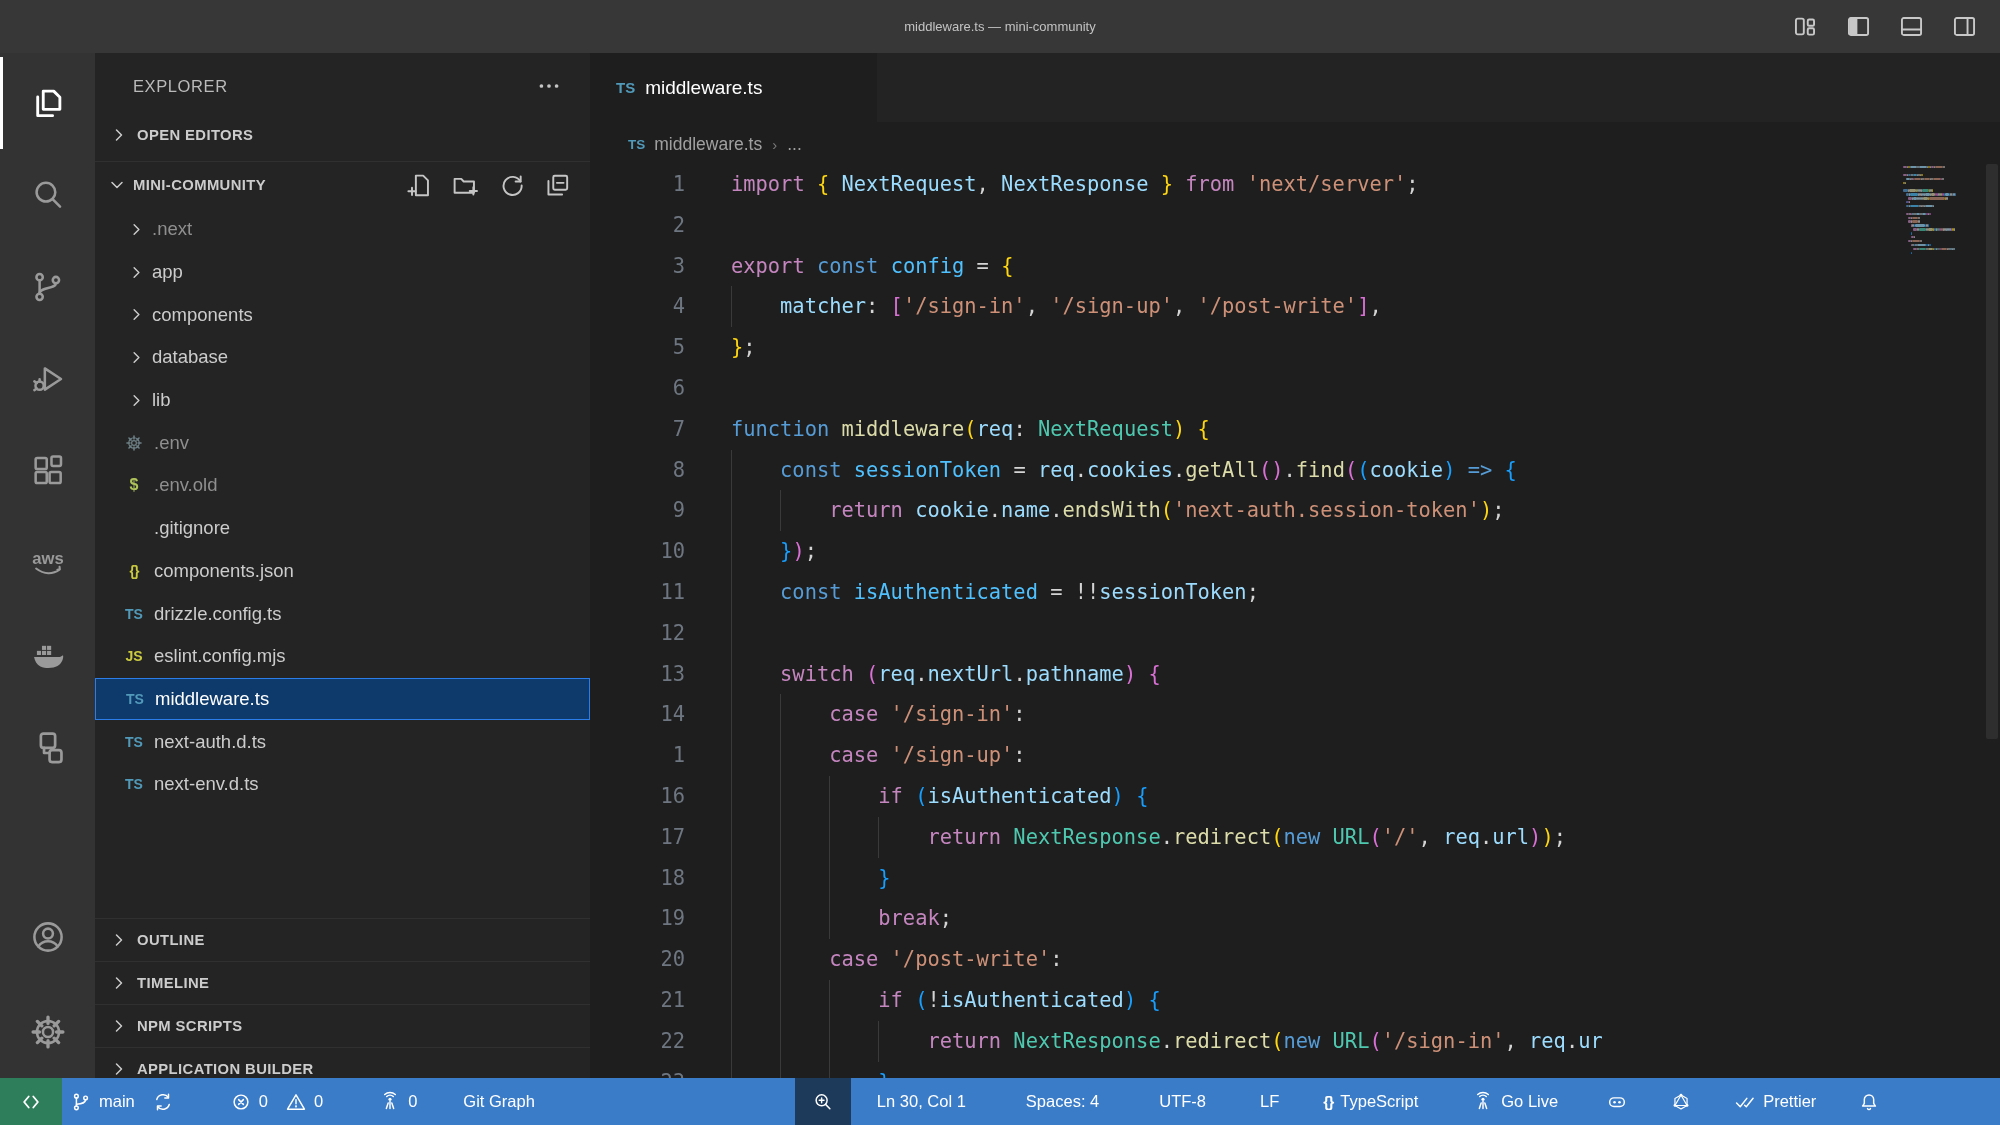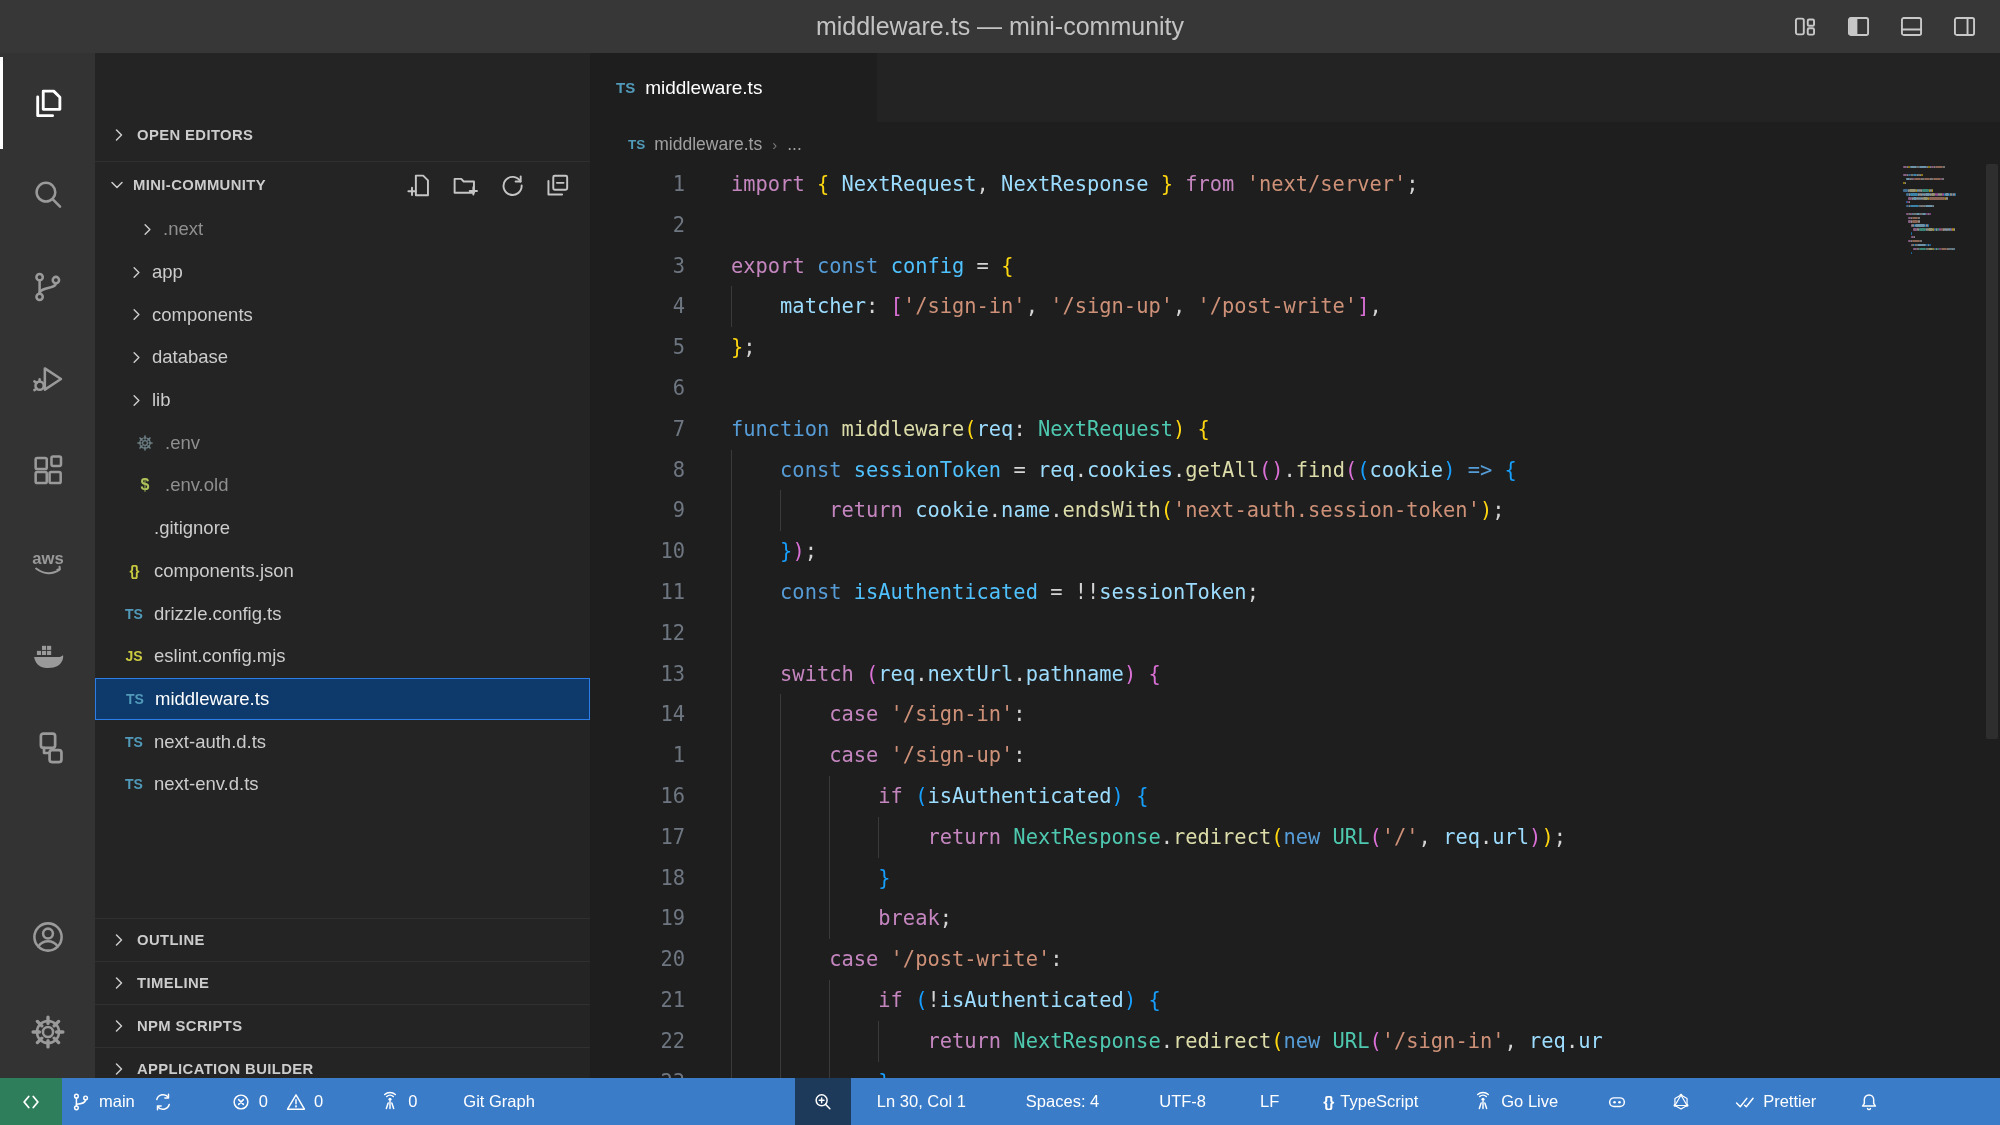--- a/index.html
+++ b/index.html
@@ -2,21 +2,21 @@
 <html><head>
 <meta charset="utf-8">
 <style>
   html,body{margin:0;padding:0;background:#141414;}
   #stage{position:relative;width:2000px;height:1125px;overflow:hidden;
          font-family:"Liberation Sans",sans-serif;color:#cccccc;background:#1E1E1E;}
   svg{display:block}
   
   #titlebar{position:absolute;left:0;top:0;width:2000px;height:53px;background:#373737;
             display:flex;align-items:center;justify-content:center;}
-  #title-text{font-size:25px;color:#c3c3c3;}
+  #title-text{font-size:13px;color:#c3c3c3;}
   #titlebar-controls{position:absolute;right:22px;top:0;height:53px;display:flex;align-items:center;gap:26px;color:#c8c8c8;}
   .tb-ic{width:27px;height:27px;}
   
   #activitybar{position:absolute;left:0;top:53px;width:95px;height:1025px;background:#333333;}
   .ab-item{position:absolute;left:0;width:95px;height:92px;display:flex;align-items:center;justify-content:center;color:#9a9a9a;}
   .ab-item.active{color:#ffffff;box-shadow:inset 3px 0 0 #ffffff;}
   .ab-ic{width:38px;height:38px;}
   
   #sidebar{position:absolute;left:95px;top:53px;width:495px;height:1025px;background:#242424;overflow:hidden;}
   #explorer-header{position:absolute;left:0;top:0;width:100%;height:54px;}
@@ -26,21 +26,21 @@
   #open-editors{position:absolute;left:0;top:56px;width:100%;height:52px;border-bottom:1px solid #303030;}
   #open-editors .chev{margin:0 8px 0 14px}
   #project-row{position:absolute;left:0;top:109px;width:100%;height:46px;}
   #project-row .chev{margin:0 6px 0 12px}
   #project-actions{position:absolute;right:18px;top:9px;display:flex;gap:17px;color:#c5c5c5;}
   .pa-ic{width:29px;height:29px;}
   .chev{width:20px;height:20px;color:#cccccc;flex:0 0 auto;}
   #tree{position:absolute;left:0;top:155px;width:100%;height:710px;overflow:hidden;}
   .tree-row{height:42.7px;display:flex;align-items:center;font-size:18.5px;color:#cccccc;position:relative;box-sizing:border-box;}
   .tree-row .chev{margin:0 6px 0 32px;width:19px;height:19px;}
-  .tree-row.dim{color:#8f8f8f;padding-left:11px;}
+  .tree-row.dim{color:#8f8f8f;}
   .tree-row.sel{background:#0E3A6B;border:1px solid #2B7DE9;color:#ffffff;}
   .fico{width:24px;margin:0 8px 0 27px;font-weight:bold;font-size:14px;text-align:center;flex:0 0 auto;font-family:"Liberation Sans",sans-serif;}
   .fico svg{margin:0 auto}
   .git-diamond{width:13px;height:13px;background:#5a666d;transform:rotate(45deg);margin:0 auto;border-radius:2px;}
   #bottom-sections{position:absolute;left:0;top:865px;width:100%;}
   .bottom-section{height:42px;border-top:1px solid #303030;display:flex;align-items:center;font-weight:bold;font-size:14.8px;letter-spacing:.4px;color:#cccccc;}
   .bottom-section .chev{margin:0 8px 0 14px;}
   
   #editor{position:absolute;left:590px;top:53px;width:1410px;height:1025px;background:#1E1E1E;}
   #tabbar{position:absolute;left:0;top:0;width:100%;height:69px;background:#232323;}
@@ -203,20 +203,32 @@
           <svg viewBox="0 0 24 24" fill="none" stroke="currentColor" stroke-width="1.6" stroke-linecap="round" stroke-linejoin="round" width="100%" height="100%">
             <circle cx="12" cy="12" r="3.2"></circle>
             <circle cx="12" cy="12" r="7"></circle>
             <path d="M12 2.6v4M12 17.4v4M2.6 12h4M17.4 12h4M5.3 5.3l2.8 2.8M15.9 15.9l2.8 2.8M5.3 18.7l2.8-2.8M15.9 8.1l2.8-2.8" stroke-width="2.1"></path>
           </svg>
         </span>
       </div>
     </div>
 
   <div id="sidebar">
+    <div id="explorer-header">
+      <span id="explorer-title">EXPLORER</span>
+      <span id="explorer-more">
+          <svg viewBox="0 0 24 24" fill="none" stroke="currentColor" stroke-width="1.6" stroke-linecap="round" stroke-linejoin="round" width="100%" height="100%">
+            <g fill="currentColor" stroke="none">
+              <circle cx="5" cy="12" r="1.7"></circle>
+              <circle cx="12" cy="12" r="1.7"></circle>
+              <circle cx="19" cy="12" r="1.7"></circle>
+            </g>
+          </svg>
+        </span>
+    </div>
     <div id="open-editors" class="section-row">
       <span class="chev">
           <svg viewBox="0 0 24 24" fill="none" stroke="currentColor" stroke-width="1.8" stroke-linecap="round" stroke-linejoin="round" width="100%" height="100%">
             <path d="M9 6l6 6-6 6"></path>
           </svg>
         </span>
       <span>OPEN EDITORS</span>
     </div>
     <div id="project-row" class="section-row">
       <span class="chev down">

